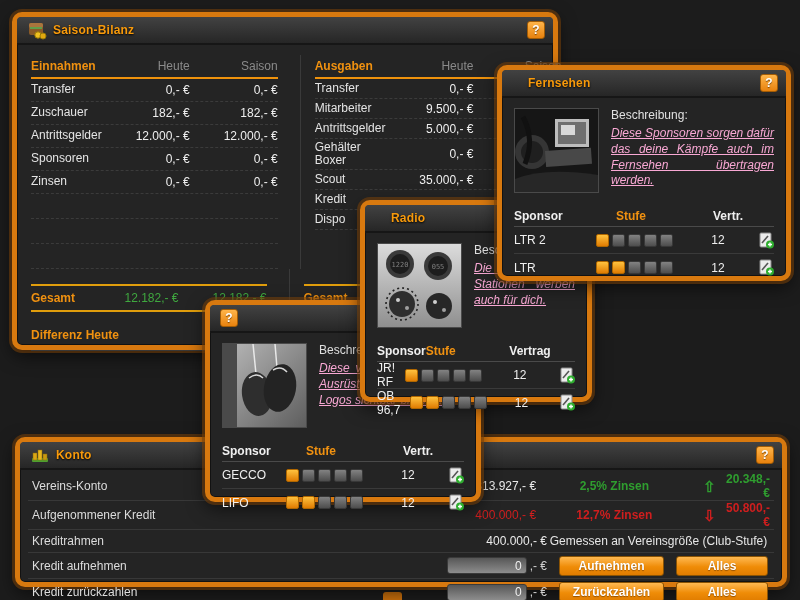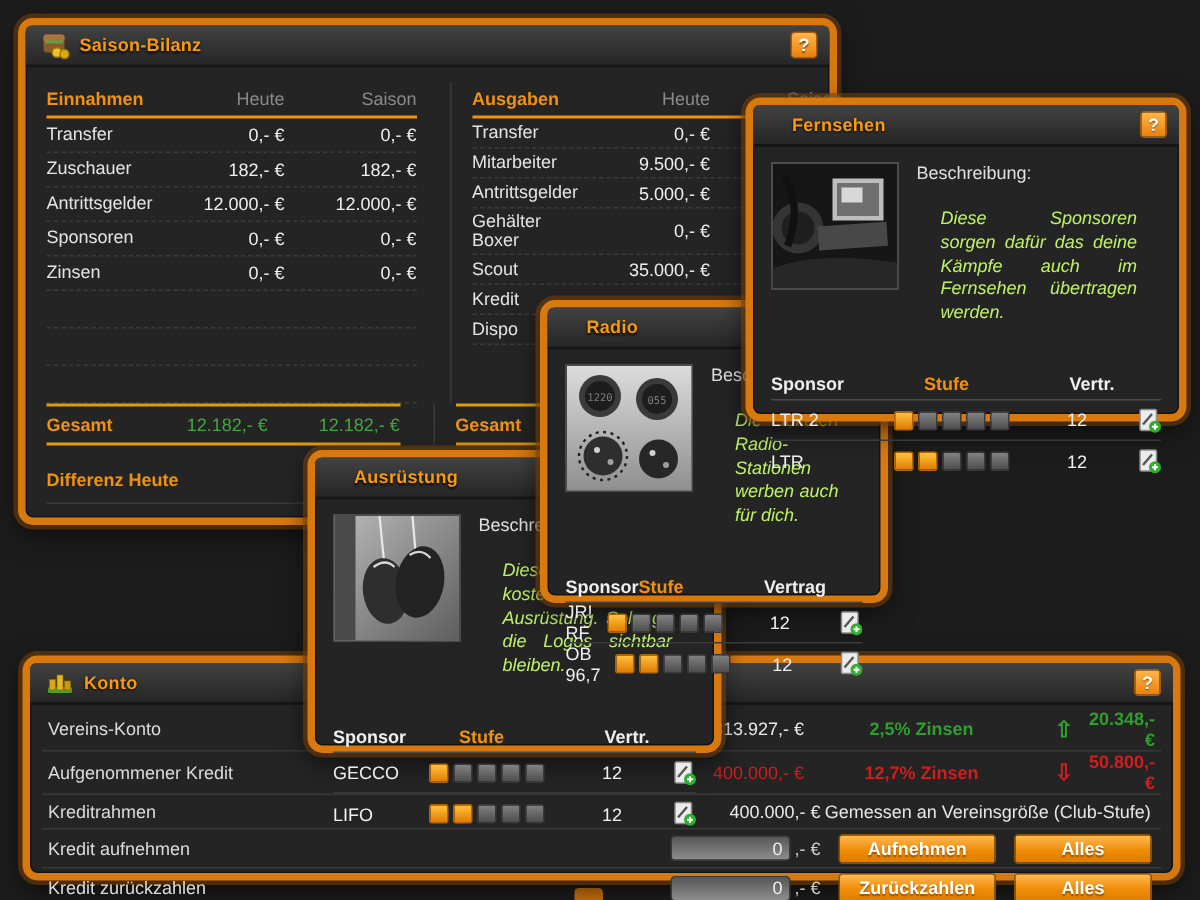--- a/index.html
+++ b/index.html
@@ -29,37 +29,37 @@
   .sb-head{display:flex;align-items:center;height:24px;border-bottom:2px solid #ef920c;}
   .sb-head .hl{flex:1;color:#f09110;font-weight:bold;}
   .sb-head .hc{width:88px;text-align:right;color:#8a8a8a;}
   .sb-row{display:flex;align-items:center;border-bottom:1px dashed #3b3b3b;min-height:23px;}
   .sb-row .lbl{flex:1;color:#e4e4e4;line-height:1.1;padding:2px 0;}
   .sb-row .v{width:88px;text-align:right;color:#efefef;}
   .sb-col.right .sb-row{min-height:20px;}
   .sb-row.tall{min-height:30px;}
   .sb-row.empty{flex:1;}
   .sb-gesamt{display:flex;align-items:center;border-top:2px solid #e09d0c;border-bottom:2px solid #e09d0c;
-             padding:5px 0;margin-top:0;}
+             padding:5px 0;margin-top:15px;}
   .sb-gesamt .lbl{flex:1;color:#f09110;font-weight:bold;}
   .sb-gesamt .v{width:88px;text-align:right;color:#3fa83f;}
   .sb-diff{margin:16px 14px 0 14px;padding-bottom:8px;border-bottom:1px solid #383838;}
   .sb-diff span{color:#f09110;font-weight:bold;}
 
   
   #win-fernsehen{left:497px;top:65px;width:294px;height:216px;z-index:5;}
   #win-radio{left:360px;top:200px;width:232px;height:202px;z-index:4;}
   #win-ausruestung{left:205px;top:300px;width:276px;height:202px;z-index:3;}
   .sp-body{padding:10px 12px 0 12px;}
   .sp-top{display:flex;}
   .photo{width:85px;height:85px;flex:0 0 85px;border:1px solid #4a4a4a;background:#777;}
   .photo svg{display:block;}
   .sp-desc{flex:1;margin-left:12px;}
   .sp-besch{color:#e0e0e0;margin-bottom:4px;}
-  .sp-text{margin:16px;color:#bef264;font-style:italic;text-align:justify;line-height:1.32;}
+  .sp-text{margin:0;color:#f9a8d4;font-style:italic;text-align:justify;line-height:1.32;text-decoration:underline;}
   .sp-table{margin-top:12px;}
   .sp-thead{display:flex;align-items:center;height:22px;border-bottom:1px solid #4a4a4a;
             color:#f09110;font-weight:bold;}
   .sp-row{display:flex;align-items:center;height:27px;border-bottom:1px solid #3a3a3a;gap:10px;}
   .sp-row:last-child{border-bottom:none;}
   .c-name{flex:1;color:#efefef;}
   .c-stufe{width:92px;display:flex;}
   .c-vert{width:40px;text-align:center;color:#efefef;}
   .c-ico{width:26px;display:flex;justify-content:flex-end;}
   .sq{width:13px;height:13px;margin-right:3px;border-radius:2px;
@@ -268,21 +268,20 @@
           <span class="k-suffix">,- €</span>
         </span>
         <button class="k-btn main">Zurückzahlen</button>
         <button class="k-btn alles">Alles</button>
       </div>
     </div>
   </section>
 
   <section class="win" id="win-ausruestung">
     <header class="titlebar">
-      <h1 class="noicon">Ausrüstung</h1>
       <button class="help">?</button>
     </header>
     <div class="sp-body">
       <div class="sp-top">
         <div class="photo">
           <svg width="83" height="83" viewBox="0 0 83 83">
               <defs>
                 <linearGradient id="gbg" x1="0" y1="0" x2="1" y2="1">
                   <stop offset="0" stop-color="#b9b9b9"></stop>
                   <stop offset="1" stop-color="#5e5e5e"></stop>

